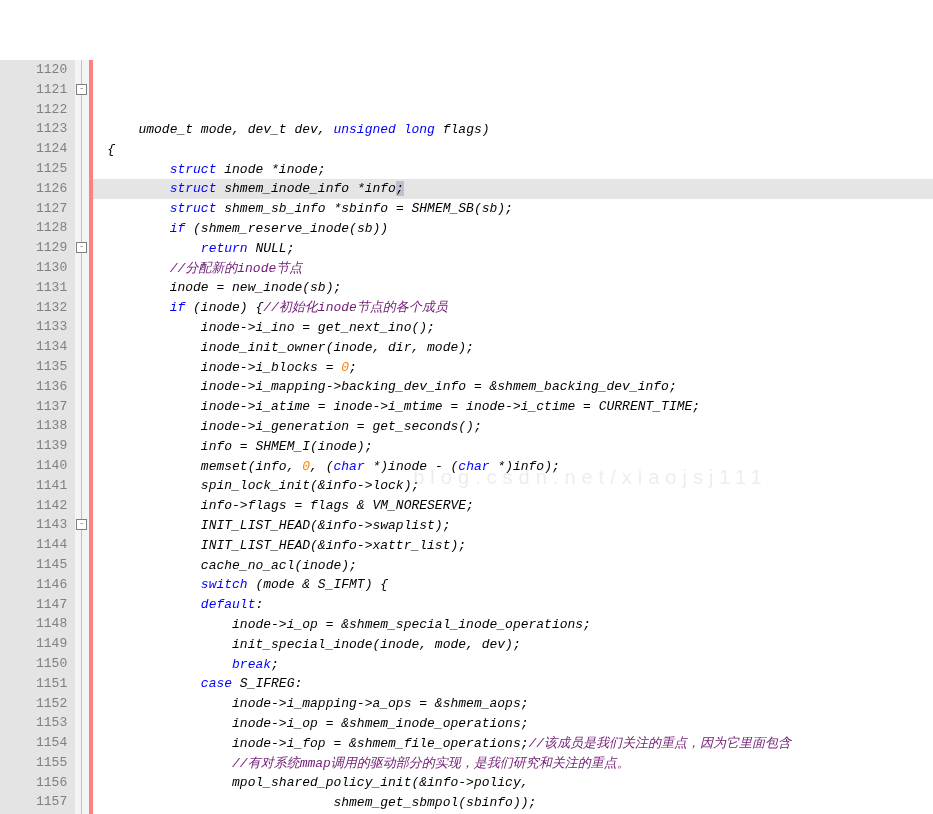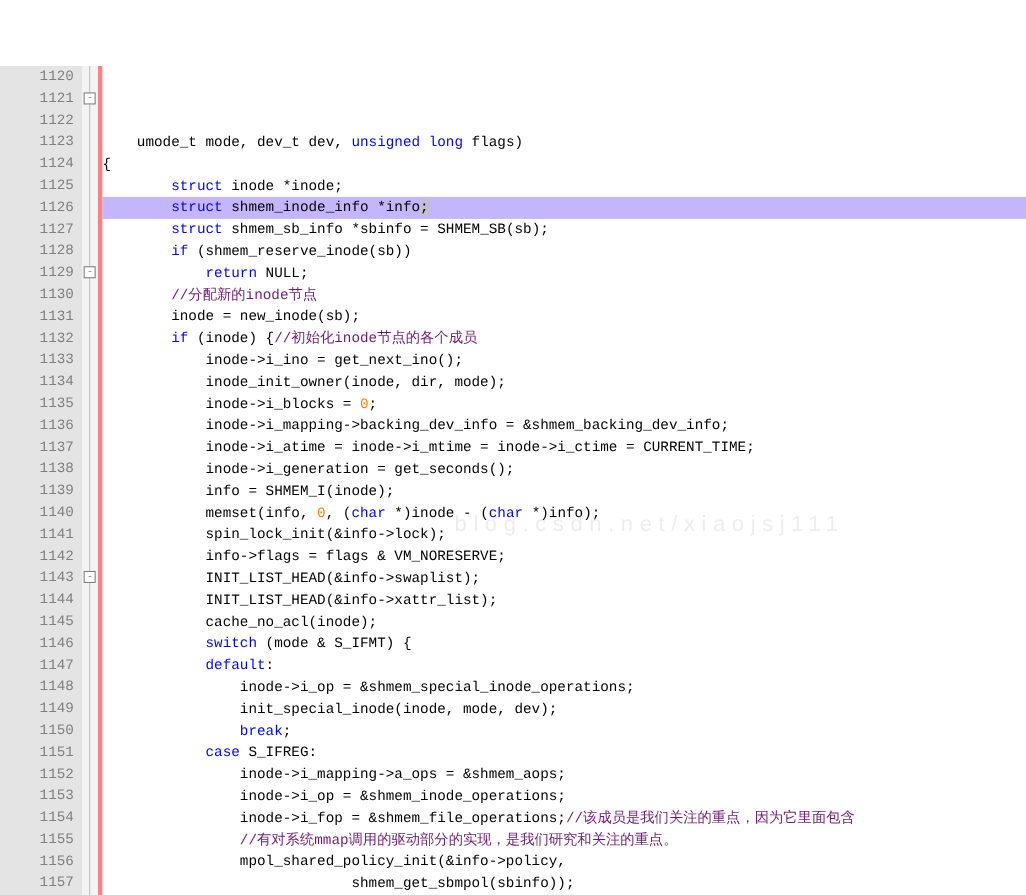--- a/index.html
+++ b/index.html
@@ -53,23 +53,24 @@
   background: #ff8080;
   flex-shrink: 0;
 }
 .code {
   flex: 1;
   position: relative;
 }
 .line {
   height: 19.8px;
   line-height: 19.8px;
-  padding-left: 0;
+  padding-left: 14px;
+  font-style: italic;
 }
-.hl { background: #c4b5fd; }
+.hl { background: #e5e5e5; }
 .cursor-mark {
   background: #c0c0d0;
 }
 .kw { color: #0000ff; }
 .num { color: #ff8000; }
 .com { color: #701a75; }
 .watermark {
   position: absolute;
   color: #ccc;
   font-family: Arial, sans-serif;

